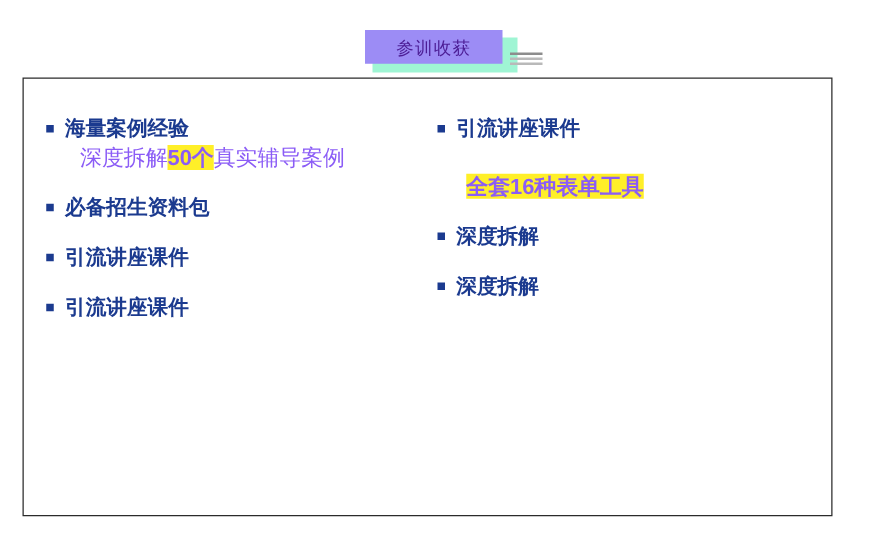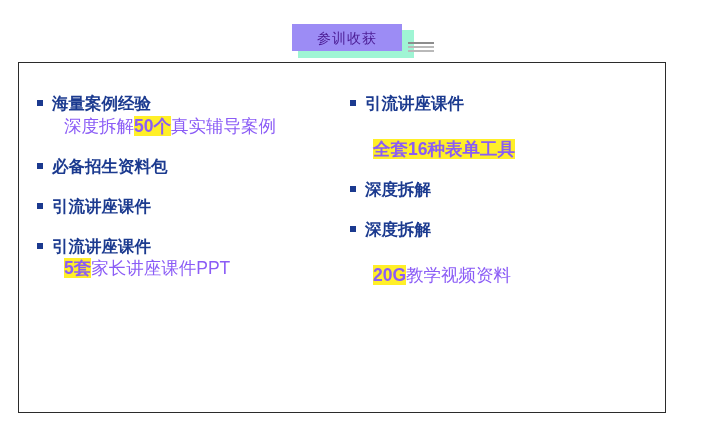--- a/index.html
+++ b/index.html
@@ -153,21 +153,20 @@
           <div class="item-heading">
             <span class="bullet-icon"></span>
             <span>引流讲座课件</span>
           </div>
         </div>
         <div class="benefit-item">
           <div class="item-heading">
             <span class="bullet-icon"></span>
             <span>引流讲座课件</span>
           </div>
-          <div class="item-sub"><span class="sub-hl">5套</span><span class="sub-plain">家长讲座课件PPT</span></div>
         </div>
       </div>
       <div class="column right">
         <div class="benefit-item">
           <div class="item-heading">
             <span class="bullet-icon"></span>
             <span>引流讲座课件</span>
           </div>
           <div class="item-sub"><span class="sub-hl">全套16种表单工具</span></div>
         </div>
@@ -175,17 +174,16 @@
           <div class="item-heading">
             <span class="bullet-icon"></span>
             <span>深度拆解</span>
           </div>
         </div>
         <div class="benefit-item">
           <div class="item-heading">
             <span class="bullet-icon"></span>
             <span>深度拆解</span>
           </div>
-          <div class="item-sub"><span class="sub-hl">20G</span><span class="sub-plain">教学视频资料</span></div>
         </div>
       </div>
     </div>
 </div>
 
 </body></html>

